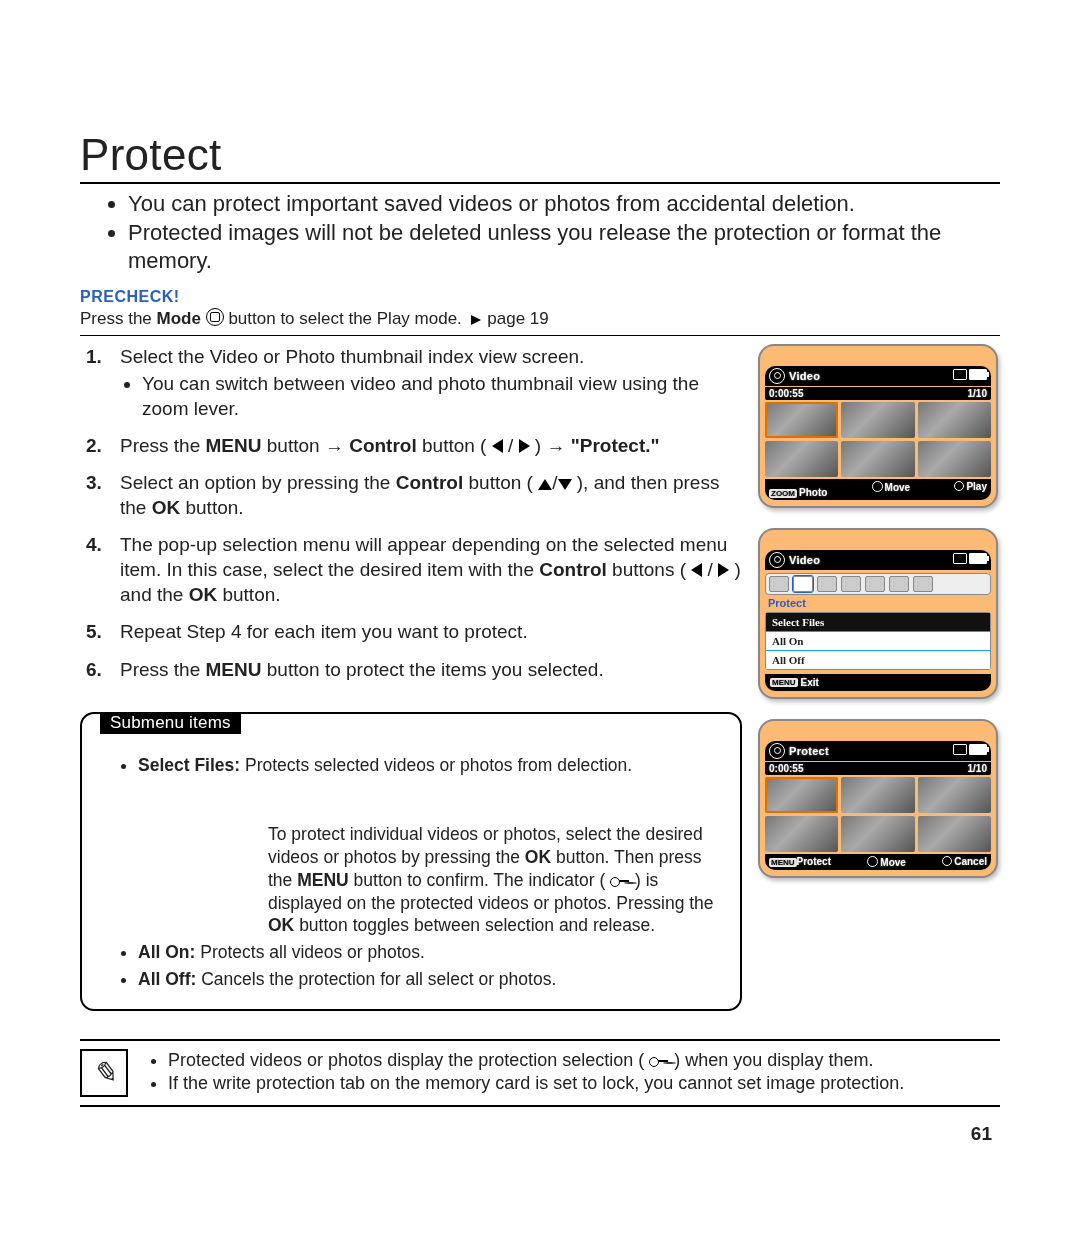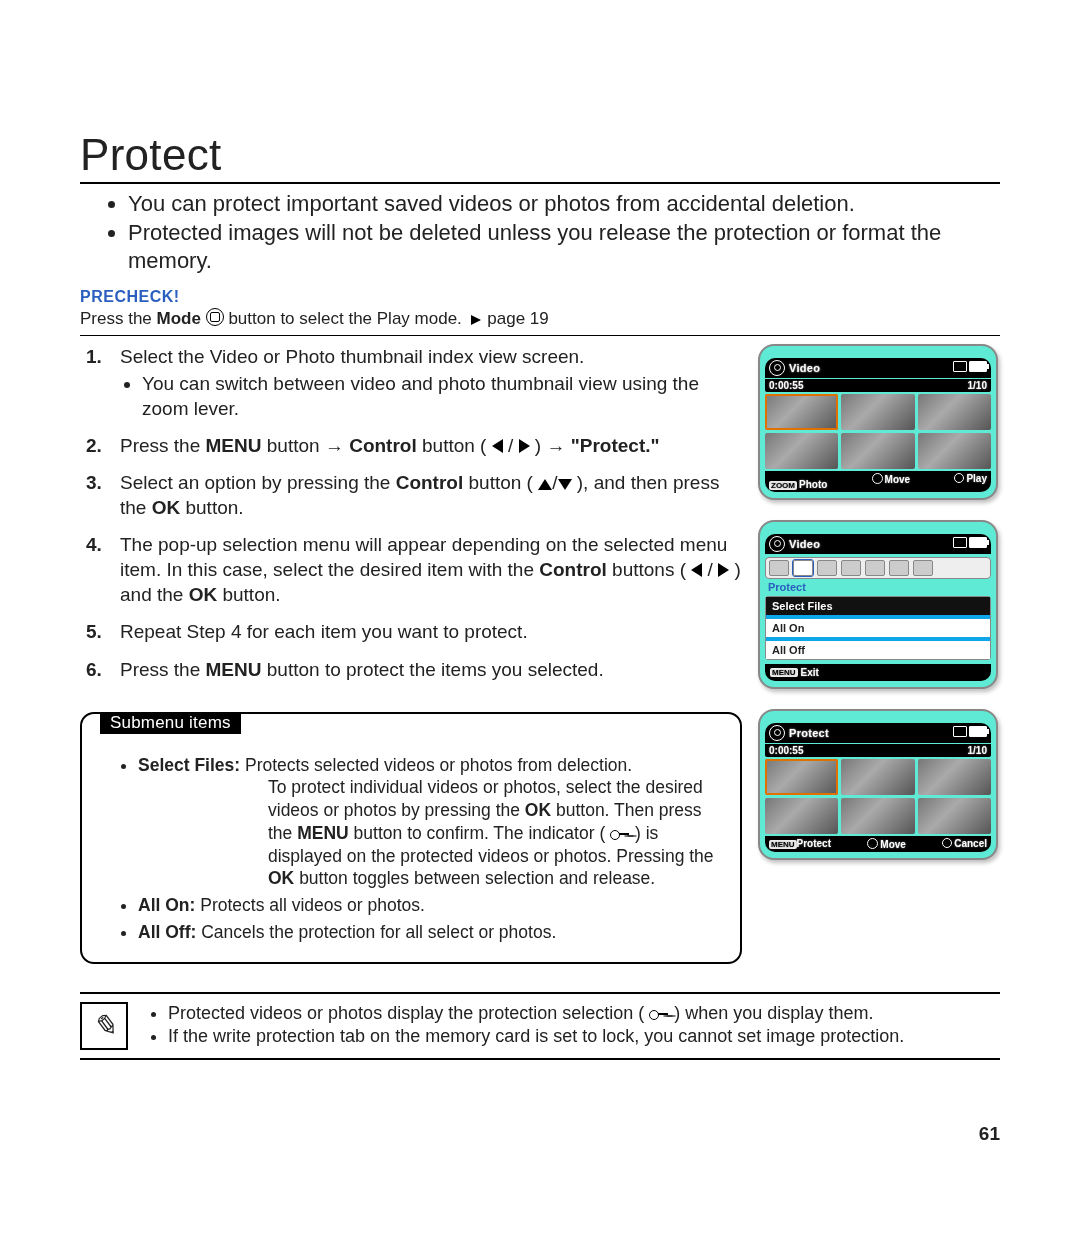--- a/index.html
+++ b/index.html
@@ -129,21 +129,21 @@
     padding: 0 10px;
     font-size: 17px;
     letter-spacing: 0.2px;
   }
   .submenu-box ul {
     list-style: disc;
     padding-left: 36px;
     margin: 24px 0 0 0;
   }
   .submenu-box li { margin-bottom: 4px; }
-  .sf-cont { padding-left: 130px; display:block;}
+  .sf-cont { padding-left: 130px; display:block;margin-top:47px;}
 
   .note-block {
     border-top: 2px solid #000;
     border-bottom: 2px solid #000;
     margin-top: 28px;
     display: flex;
     padding: 6px 0;
     font-size: 18px;
     line-height: 1.3;
   }
@@ -158,35 +158,35 @@
   }
   .note-block ul {
     list-style: disc;
     padding-left: 28px;
     margin: 2px 0;
   }
 
   .page-num {
     position: absolute;
     bottom: 90px;
-    right: 80px;
+    right: 88px;
     font-weight: bold;
     font-size: 19px;
   }
 
   
   .mini-screen {
     width: 240px;
     border: 2px solid #888;
     border-radius: 16px;
-    background: #5eead4;
+    background: #fdba74;
     box-shadow: 2px 3px 4px rgba(0,0,0,0.25);
     margin-bottom: 20px;
     box-sizing: border-box;
-    padding: 12px 5px 6px 5px;
+    padding: 20px 5px 6px 5px;
     font-size: 10px;
   }
   .ms-header {
     background: #000;
     color: #fff;
     border-radius: 10px 10px 0 0;
     padding: 2px 4px;
     display:flex;
     align-items:center;
     justify-content:space-between;
@@ -231,22 +231,22 @@
   .ok-dot{display:inline-block;width:8px;height:8px;border:1px solid #fff;border-radius:50%;margin-right:2px;vertical-align:-1px;}
 
   
   .ms-tabs{
     background:#eee;border:1px solid #888;border-radius:4px;margin-top:3px;
     padding:2px 3px;display:flex;gap:4px;align-items:center;font-size:9px;
   }
   .ms-tabs .tab{width:18px;height:14px;background:#ccc;border:1px solid #888;border-radius:2px;}
   .ms-tabs .tab.active{background:#fff;outline:1.5px solid #2a5fbf;}
   .ms-protect-lbl{color:#2a5fbf;font-weight:bold;font-size:11px;padding:2px 3px;}
-  .ms-options{border:1px solid #888;border-radius:3px;margin-top:1px;}
-  .ms-opt{padding:3px 6px;font-size:11px;font-weight:bold;border-top:4px solid #0ea5e9;background:#fff;}
+  .ms-options{border:1px solid #888;border-radius:3px;margin-top:1px;font-family:Liberation Serif, serif;}
+  .ms-opt{padding:3px 6px;font-size:11px;font-weight:bold;border-top:1px solid #0ea5e9;background:#fff;}
   .ms-opt:first-child{border-top:none;background:#111;color:#fff;}
   .ms-exit{
     background:#000;color:#fff;border-radius:0 0 10px 10px;padding:3px 5px;margin-top:4px;
     display:flex;align-items:center;gap:3px;font-size:10px;font-weight:bold;text-shadow:0 0 2px #888;
   }
   .menu-chip{display:inline-block;background:#eee;color:#000;font-size:8px;padding:0 2px;border-radius:2px;}
 
   .key-icon {
     display:inline-block; position:relative; width:20px; height:12px; vertical-align:-1px;
   }

